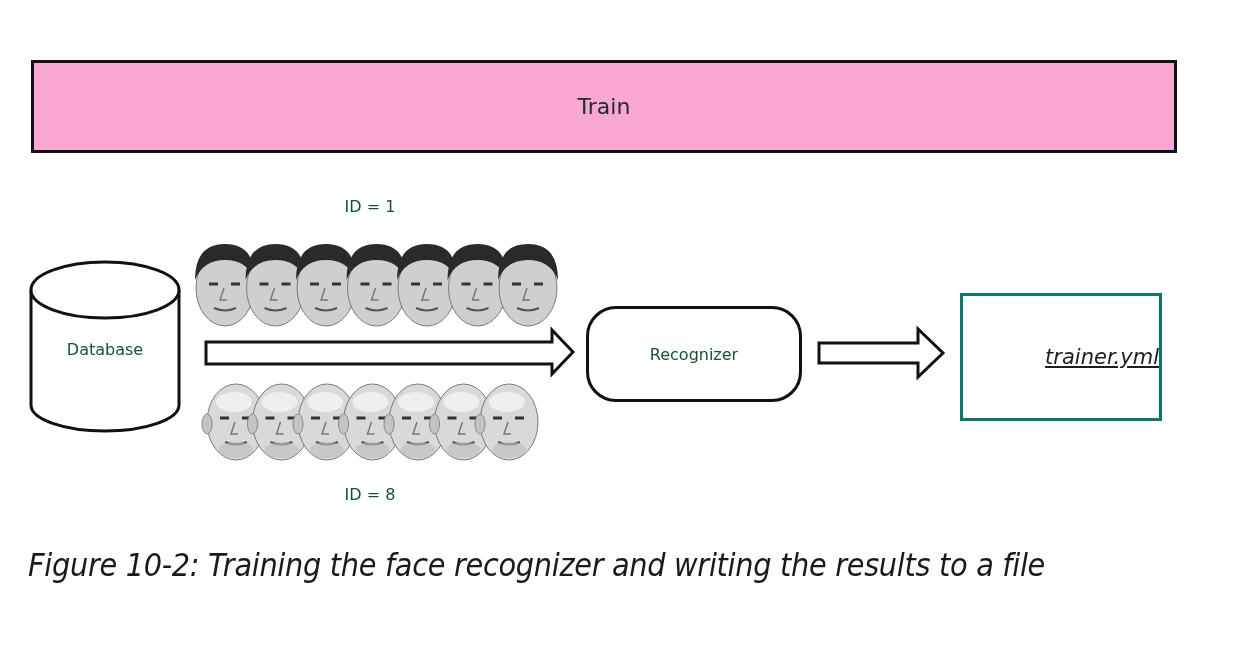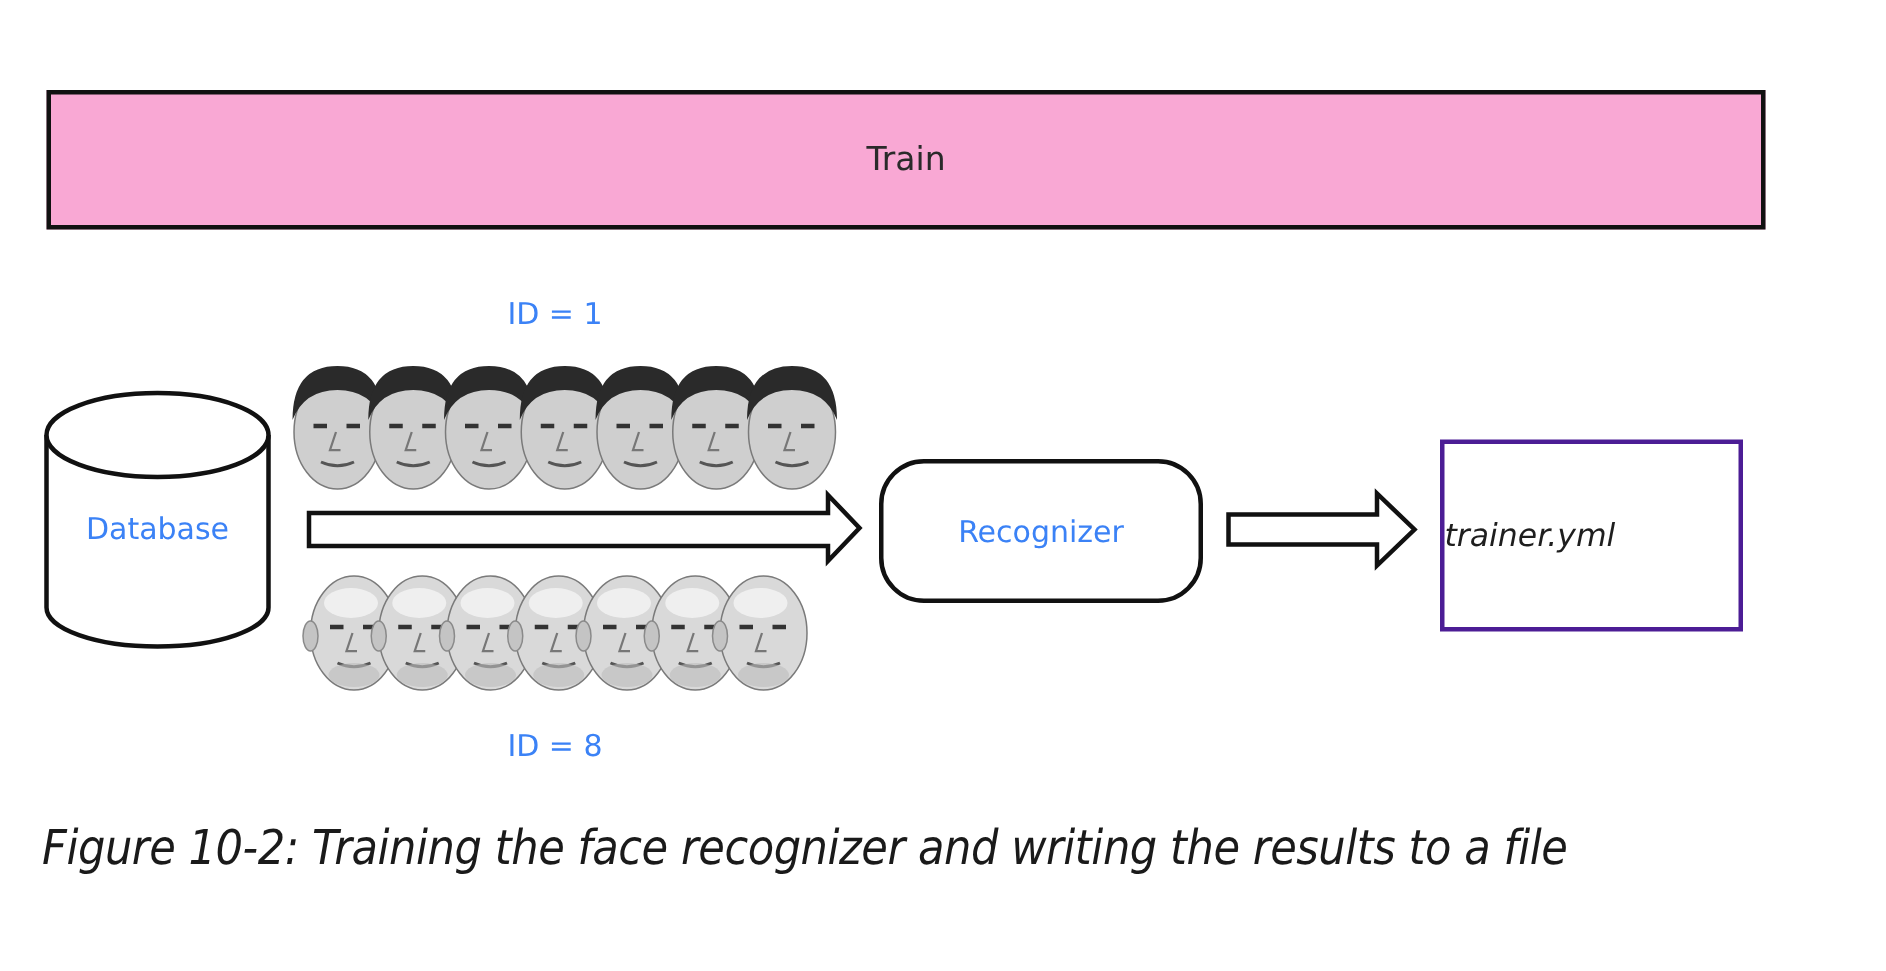--- a/index.html
+++ b/index.html
@@ -3,25 +3,25 @@
   <meta charset="utf-8">
   <style>
     html, body { margin: 0; padding: 0; background: #ffffff; }
     body { width: 1257px; height: 647px; position: relative; overflow: hidden;
            font-family: "DejaVu Sans", "Liberation Sans", sans-serif; color: #1e1e1e; }
     .abs { position: absolute; }
     #train-bar { left: 31px; top: 60px; width: 1140px; height: 87px;
                  background: #f9a8d4; border: 3px solid #111; box-sizing: content-box;
                  display: flex; align-items: center; justify-content: center; }
     #train-bar span { font-size: 22px; color: #2a2a2a; }
-    .lbl { font-size: 20px; color: #3b82f6; }
+    .lbl { font-size: 16px; color: #14532d; }
     #recognizer { left: 586px; top: 306px; width: 210px; height: 90px; border: 3px solid #111;
                   border-radius: 30px; display: flex; align-items: center; justify-content: center; background: #fff; }
-    #trainer { left: 960px; top: 293px; width: 196px; height: 122px; border: 3px solid #4c1d95;
-               display: flex; align-items: center; justify-content: flex-start; background: #fff; }
+    #trainer { left: 960px; top: 293px; width: 196px; height: 122px; border: 3px solid #0f766e;
+               display: flex; align-items: center; justify-content: flex-end; background: #fff; text-decoration: underline; }
     #trainer span { font-style: italic; font-size: 21px; }
     #caption { left: 28px; top: 546px; font-style: italic; font-size: 32px; color: #1a1a1a;
                font-family: "DejaVu Sans Condensed", "DejaVu Sans", "Liberation Sans", sans-serif;
                letter-spacing: -0.3px; }
     svg { position: absolute; left: 0; top: 0; }
   </style>
 </head>
 <body>
 
 <div id="train-bar" class="abs">

